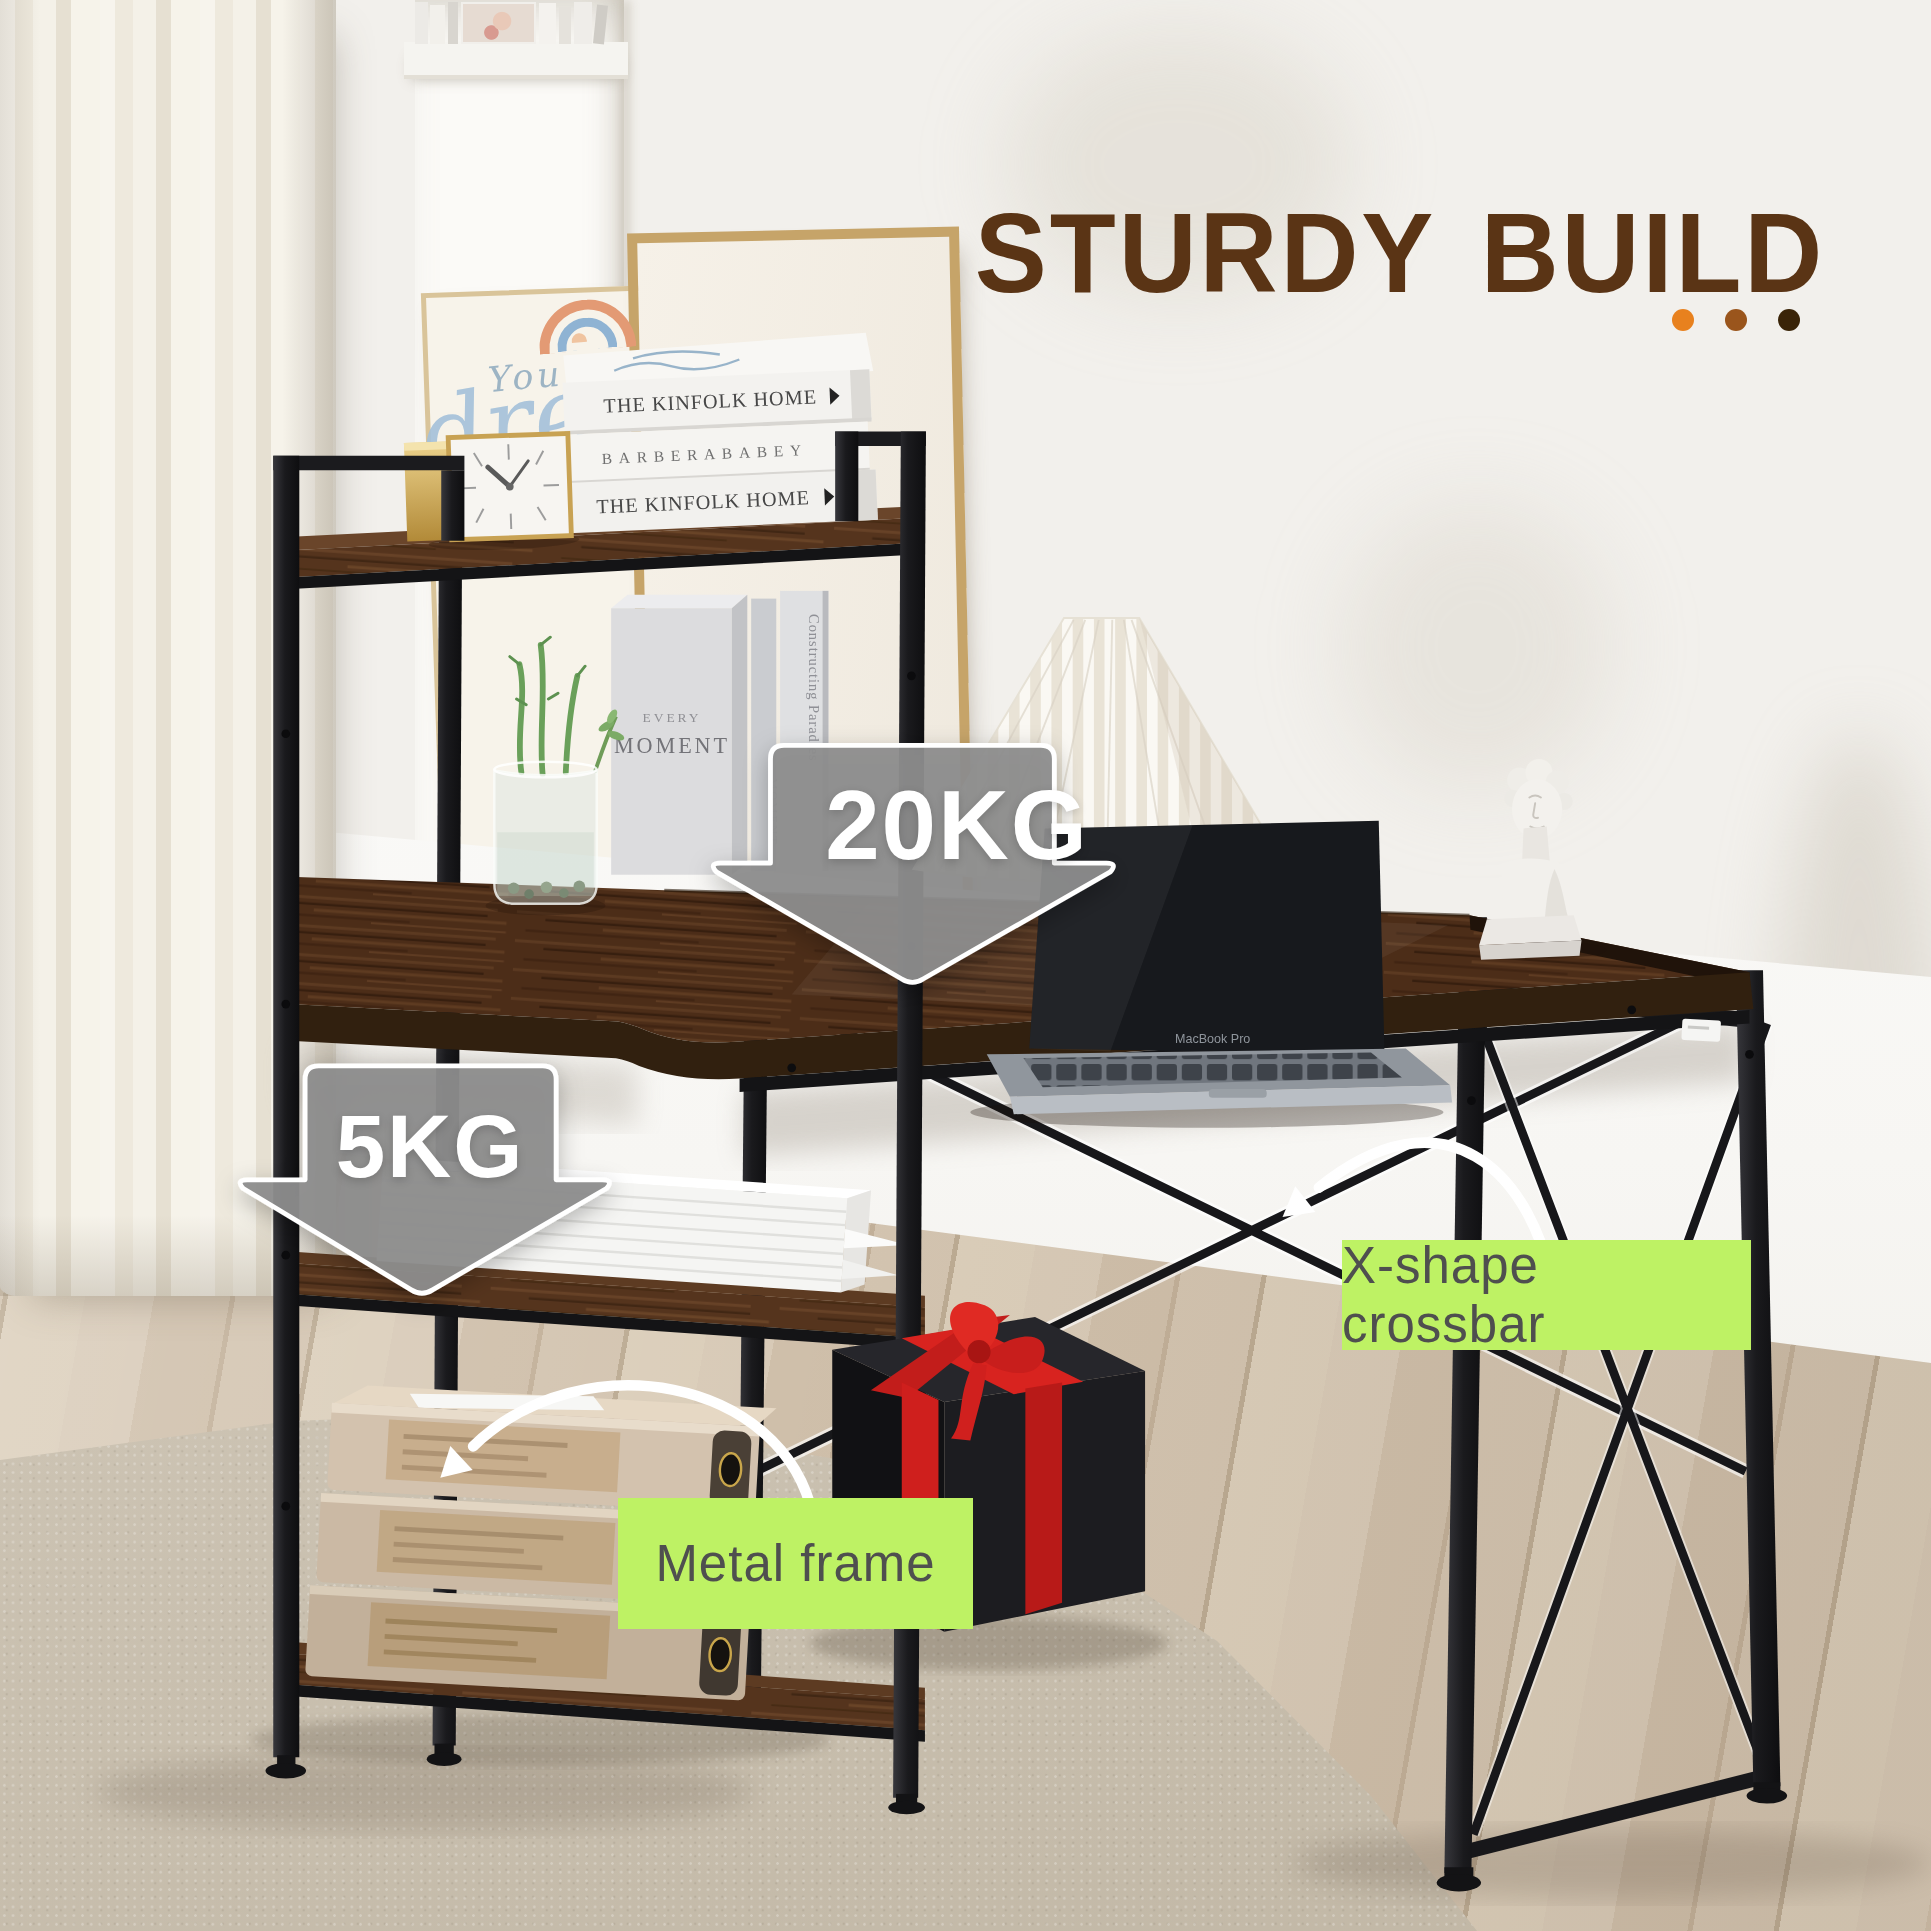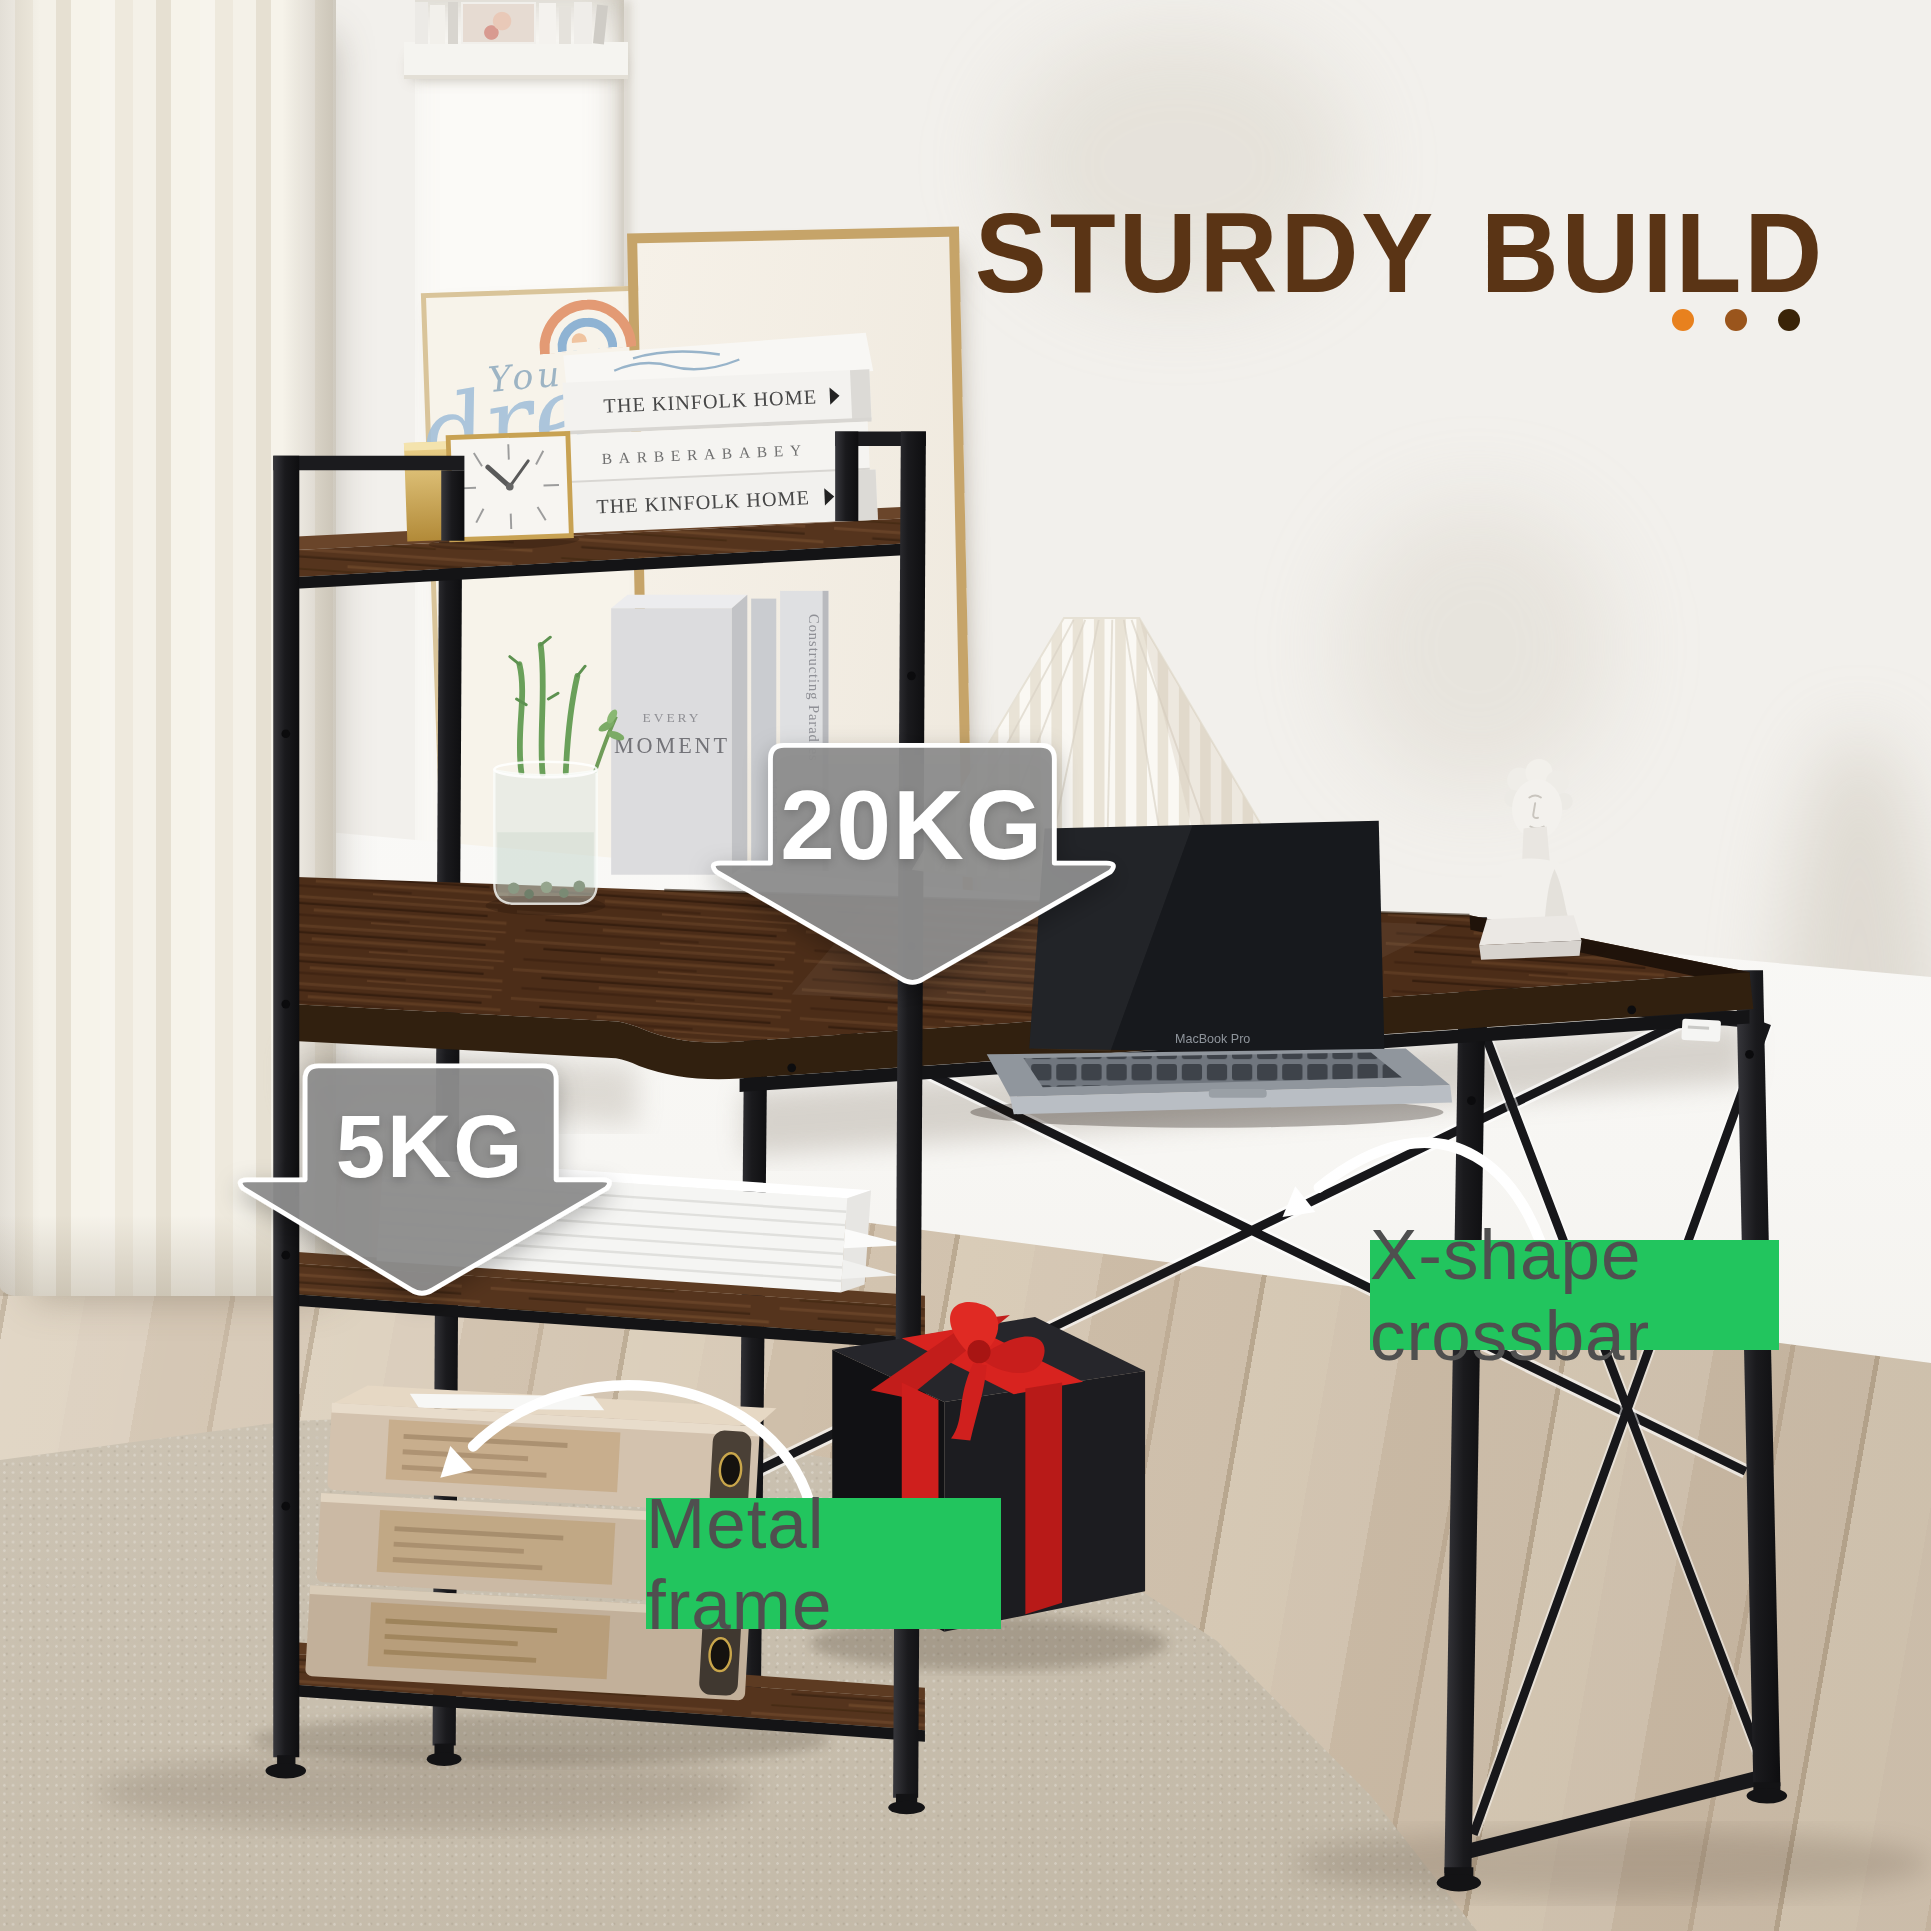--- a/index.html
+++ b/index.html
@@ -61,23 +61,23 @@
   
   .scene{left:0;top:0;width:1931px;height:1931px;}
 
   
   .title{left:946px;top:197px;width:908px;text-align:center;font-weight:900;font-size:108px;line-height:1.05;
     letter-spacing:2.9px;word-spacing:13.5px;color:#5a3415;transform:scaleY(1.04);}
   .dots{left:1672px;top:309px;display:flex;gap:31px;}
   .dot{width:22px;height:22px;border-radius:50%;}
   .dot1{background:#e8811e;}.dot2{background:#9a551c;}.dot3{background:#3a2408;}
   .cap{color:#fff;font-weight:800;text-align:center;letter-spacing:1.9px;text-shadow:0 2.9px 9.7px rgba(0,0,0,.18);}
-  .cap20{left:767px;top:769px;width:290px;font-size:98px;}
+  .cap20{left:812px;top:769px;width:290px;font-size:98px;}
   .cap5{left:295px;top:1095px;width:270px;font-size:89px;text-align:center;}
-  .lbl{background:#22c55e;display:flex;align-items:center;justify-content:center;color:#4f4f4f;font-size:71px;font-weight:400;letter-spacing:1px;margin-left:28px;}
+  .lbl{background:#bef264;display:flex;align-items:center;justify-content:center;color:#4f4f4f;font-size:51px;font-weight:400;letter-spacing:1px;}
   .lbl-x{left:1342px;top:1240px;width:409px;height:110px;}
   .lbl-m{left:618px;top:1498px;width:355px;height:131px;}
 </style>
 </head>
 <body>
 
 <div class="stage">
 
   <div class="abs wall"></div>
   <div class="abs wall-blob blob1"></div>

